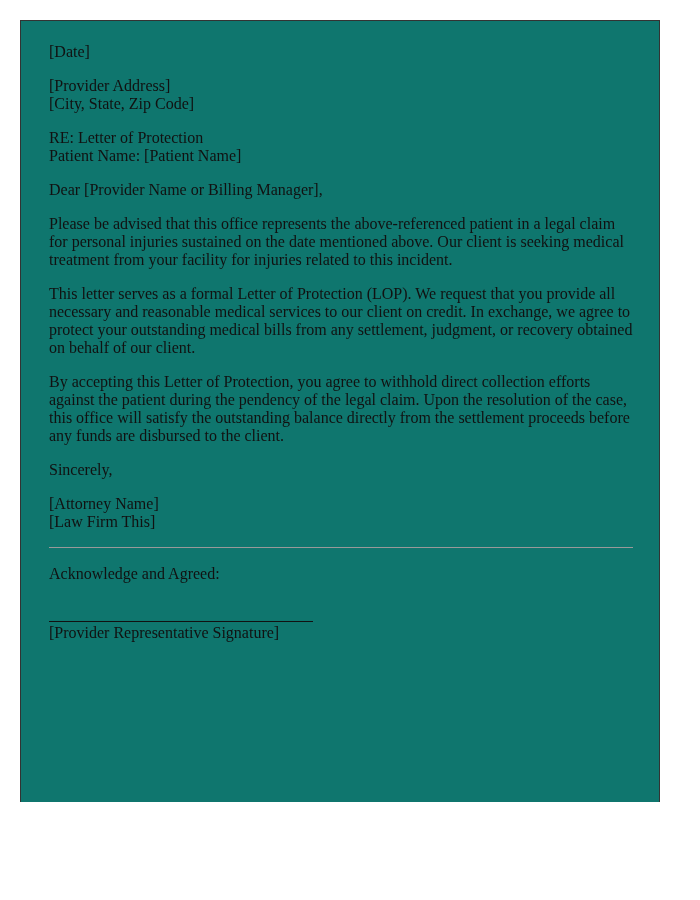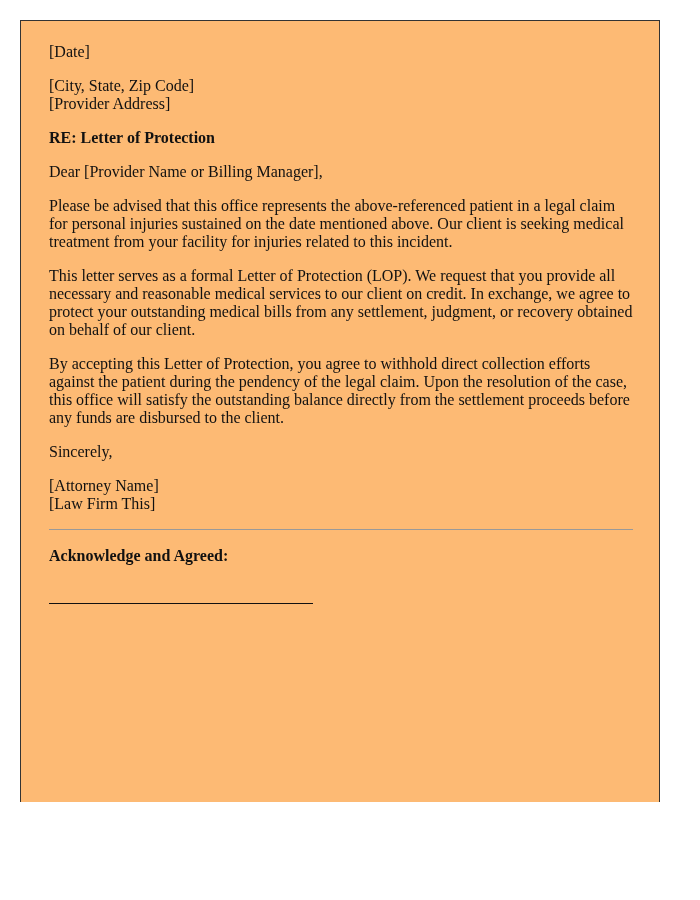--- a/index.html
+++ b/index.html
@@ -14,40 +14,40 @@
       position: absolute;
       left: 20px;
       top: 20px;
       width: 640px;
       height: 782px;
       border-top: 1.5px solid #333333;
       border-left: 1.5px solid #333333;
       border-right: 1.5px solid #333333;
       box-sizing: border-box;
       overflow: hidden;
-      background: #fdba74;
+      background: #0f766e;
     }
     .content {
       position: absolute;
       left: 28px;
       top: 22px;
       width: 584px;
       font-family: "Liberation Serif", "DejaVu Serif", serif;
       font-size: 16px;
       line-height: 18px;
       color: #111111;
     }
     .content p {
       margin: 0 0 16px 0;
     }
     .line {
       display: block;
     }
     .bold {
-      font-weight: bold;
+      font-weight: normal;
     }
     .divider {
       border: none;
       border-top: 1.5px solid #999999;
       margin: 15px 0 17px 0;
       height: 0;
     }
     .sig-space {
       height: 22px;
     }
@@ -62,26 +62,27 @@
 <body>
 
 <div class="page">
   <div class="content">
 
     <p>
       <span class="line">[Date]</span>
     </p>
 
     <p>
+      <span class="line">[Provider Address]</span>
       <span class="line">[City, State, Zip Code]</span>
-      <span class="line">[Provider Address]</span>
     </p>
 
     <p>
       <span class="line bold">RE: Letter of Protection</span>
+      <span class="line">Patient Name: [Patient Name]</span>
     </p>
 
     <p>Dear [Provider Name or Billing Manager],</p>
 
     <p>Please be advised that this office represents the above-referenced patient in a legal claim for personal injuries sustained on the date mentioned above. Our client is seeking medical treatment from your facility for injuries related to this incident.</p>
     <p>This letter serves as a formal Letter of Protection (LOP). We request that you provide all necessary and reasonable medical services to our client on credit. In exchange, we agree to protect your outstanding medical bills from any settlement, judgment, or recovery obtained on behalf of our client.</p>
     <p>By accepting this Letter of Protection, you agree to withhold direct collection efforts against the patient during the pendency of the legal claim. Upon the resolution of the case, this office will satisfy the outstanding balance directly from the settlement proceeds before any funds are disbursed to the client.</p>
 
     <p>Sincerely,</p>
 
@@ -89,15 +90,16 @@
       <span class="line">[Attorney Name]</span>
       <span class="line">[Law Firm This]</span>
     </p>
 
     <hr class="divider">
 
     <p class="bold" style="margin-bottom:16px;">Acknowledge and Agreed:</p>
 
     <div class="sig-space"></div>
     <div class="sig-line"></div>
+    <span class="line">[Provider Representative Signature]</span>
 
   </div>
 </div>
 
 </body></html>

